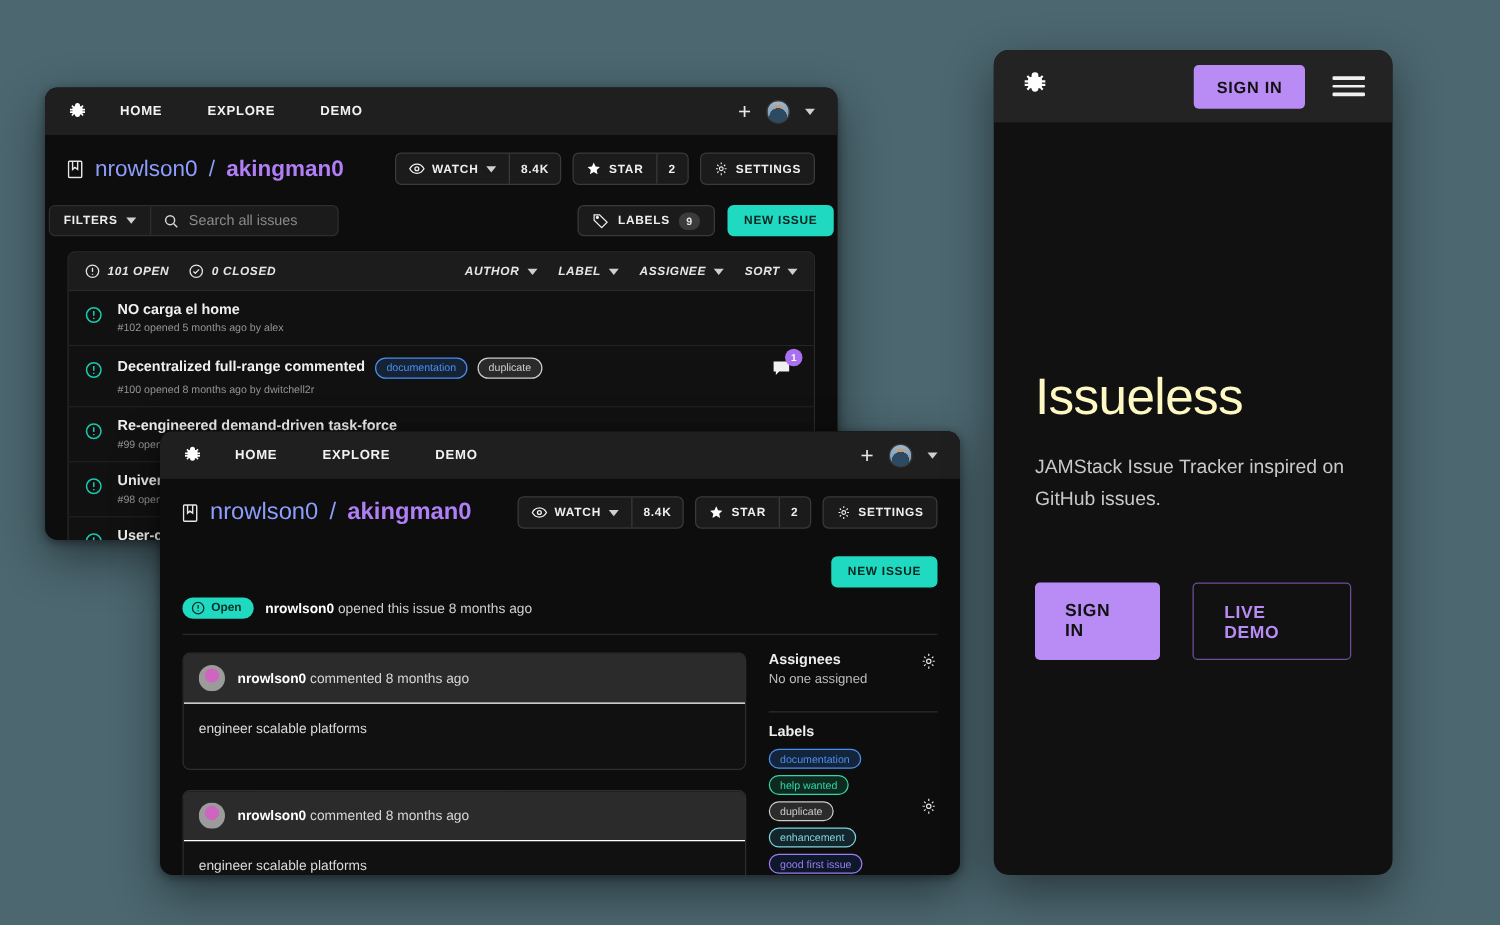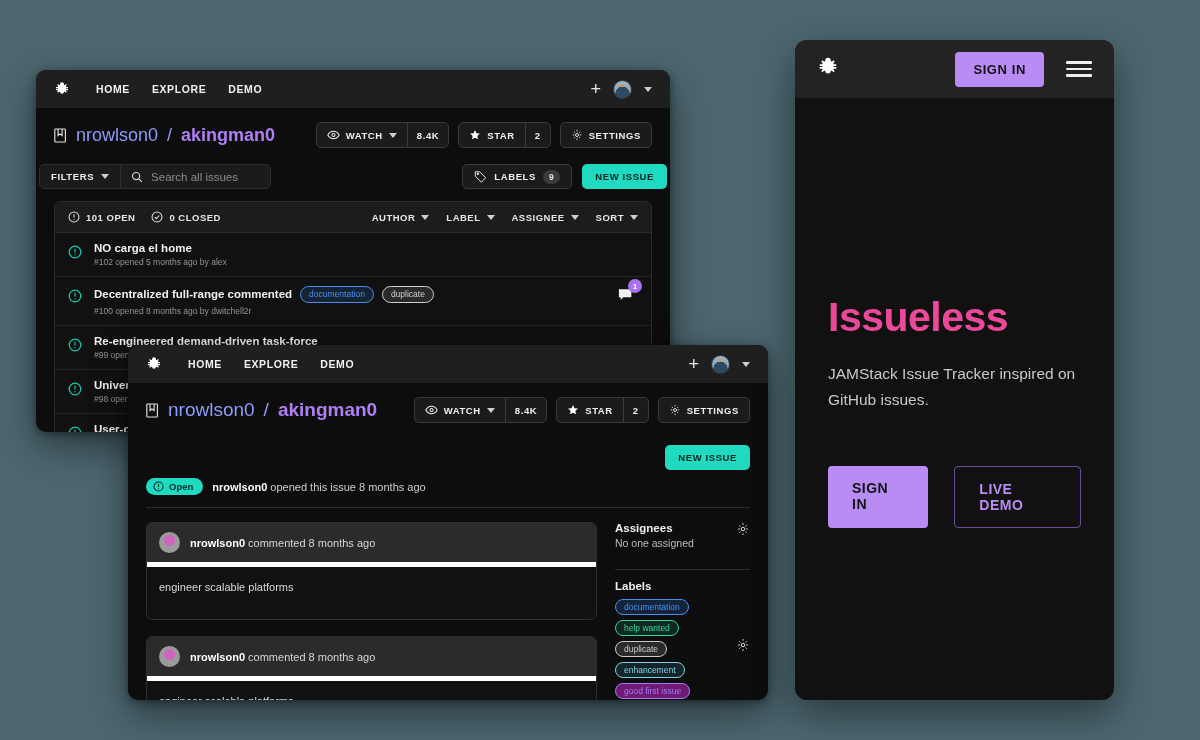--- a/index.html
+++ b/index.html
@@ -19,21 +19,21 @@
     overflow: hidden;
     box-shadow: 0 14px 38px rgba(0,0,0,.45), 0 2px 8px rgba(0,0,0,.4);
   }
   .topbar {
     background: #1f1f1f;
     display: flex; align-items: center;
     padding: 0 18px;
     height: 38px;
   }
   .bug-icon { width: 16px; height: 16px; display:block; }
-  .topnav { display: flex; gap: 22px; margin-left: 26px; }
+  .topnav { display: flex; gap: 36px; margin-left: 26px; }
   .topnav a {
     color: #f2f2f2; font-size: 10.5px; font-weight: bold;
     letter-spacing: .6px; text-decoration: none;
   }
   .top-right { margin-left: auto; display: flex; align-items: center; gap: 12px; }
   .plus { color: #e8e8e8; font-size: 18px; line-height: 1; font-weight: 300;}
   .avatar {
     width: 19px; height: 19px; border-radius: 50%;
     background:
       radial-gradient(circle at 50% 74%, #2d4a63 0 46%, transparent 47%),
@@ -103,21 +103,21 @@
     font-size:9.5px; font-weight:bold; letter-spacing:.6px;
   }
 
   
   .issues {
     margin: 0 18px; border:1px solid #2a2a2a; border-radius: 6px; overflow: hidden;
     background:#121212;
   }
   .issues-head {
     display:flex; align-items:center; background:#1c1c1c;
-    padding: 9px 13px; border-bottom: 1px solid #2a2a2a;
+    padding: 9px 13px; border-bottom: 1px solid #2a2a2a; font-style: italic;
   }
   .ih-left { display:flex; gap:16px; align-items:center; }
   .ih-item { display:flex; align-items:center; gap:6px; color:#e6e6e6; font-size:9.5px; font-weight:bold; letter-spacing:.5px;}
   .ih-right { margin-left:auto; display:flex; gap:17px; }
   .ih-drop { display:flex; align-items:center; gap:6px; color:#e6e6e6; font-size:9.5px; font-weight:bold; letter-spacing:.5px;}
   .issue-row {
     display:flex; align-items:flex-start; gap:12px;
     padding: 9px 13px; border-bottom: 1px solid #242424; background:#111;
   }
   .issue-row:last-child { border-bottom:none; }
@@ -154,21 +154,21 @@
 
   .detail-body { display:flex; gap:18px; padding: 14px 18px 0; }
   .comments { flex:1; min-width:0; }
   .comment {
     border:1px solid #2e2e2e; border-radius:6px; overflow:hidden; background:#111;
     margin-bottom: 16px; position: relative;
   }
   .comment-head {
     background:#2b2b2b; padding: 9px 12px;
     display:flex; align-items:center; gap:10px;
-    border-bottom:5px solid #ffffff;
+    border-bottom:1px solid #ffffff;
   }
   .c-avatar {
     width:21px;height:21px;border-radius:50%;
     background: radial-gradient(circle at 50% 40%, #d065c0 0 34%, transparent 35%), #9b9b9b;
     flex:none;
   }
   .c-meta { color:#d6d6d6; font-size:11px; }
   .c-meta b { color:#fff; }
   .comment-body { padding: 14px 12px 26px; color:#dadada; font-size:11px; }
 
@@ -195,21 +195,21 @@
     padding: 0 22px;
   }
   .signin-top {
     margin-left:auto; background:#b98cf5; color:#111;
     font-size:13px; font-weight:bold; letter-spacing:.6px;
     padding: 10px 18px; border-radius:4px;
   }
   .burger { margin-left: 22px; display:flex; flex-direction:column; gap:4px; }
   .burger span { display:block; width:26px; height:2.5px; background:#f0f0f0; border-radius:1px; }
   .phone-body { padding: 0 33px; }
-  .hero-title { color:#ec4899; font-size:41px; font-weight:bold; margin-top: 196px; letter-spacing:-.5px;}
+  .hero-title { color:#fef9c3; font-size:41px; font-weight:normal; margin-top: 196px; letter-spacing:-.5px;}
   .hero-sub { color:#c9c9c9; font-size:15.5px; line-height:1.65; margin-top: 20px; max-width: 270px; }
   .hero-btns { display:flex; gap:26px; margin-top: 54px; }
   .btn-signin {
     background:#b98cf5; color:#111; font-size:14px; font-weight:bold; letter-spacing:.5px;
     padding: 14px 24px; border-radius:4px;
   }
   .btn-demo {
     background:transparent; color:#b98cf5; font-size:14px; font-weight:bold; letter-spacing:.5px;
     padding: 14px 24px; border-radius:4px; border:1px solid #6d4f96;
   }
@@ -537,21 +537,21 @@
         <div class="side-div"></div>
         <div class="side-sec">
           <div class="side-row">
             <div style="flex:1">
               <div class="side-h">Labels</div>
               <div class="lbl-wrap" id="side-labels">
                   <span class="lbl" style="color: rgb(74, 143, 240); background: rgb(20, 36, 58); border-color: rgb(74, 143, 240);">documentation</span>
                   <span class="lbl" style="color: rgb(47, 214, 168); background: rgb(16, 41, 31); border-color: rgb(47, 214, 168);">help wanted</span>
                   <span class="lbl" style="color: rgb(203, 203, 203); background: rgb(43, 43, 43); border-color: rgb(203, 203, 203);">duplicate</span>
                   <span class="lbl" style="color: rgb(127, 211, 224); background: rgb(20, 38, 43); border-color: rgb(127, 211, 224);">enhancement</span>
-                  <span class="lbl" style="color: rgb(154, 127, 240); background: #701a75; border-color: rgb(154, 127, 240);">good first issue</span>
+                  <span class="lbl" style="color: rgb(154, 127, 240); background: #0f172a; border-color: rgb(154, 127, 240);">good first issue</span>
                 </div>
             </div>
             <span class="gear-side" style="margin-top:58px">
               <svg width="14" height="14" viewBox="0 0 24 24" fill="none" stroke="#e0e0e0" stroke-width="1.7">
                   <circle cx="12" cy="12" r="3"></circle>
                   <path d="M12 1.8v3M12 19.2v3M3.6 12h3M17.4 12h3M5.6 5.6l2.1 2.1M16.3 16.3l2.1 2.1M18.4 5.6l-2.1 2.1M7.7 16.3l-2.1 2.1"></path>
                 </svg>
             </span>
           </div>
         </div>

